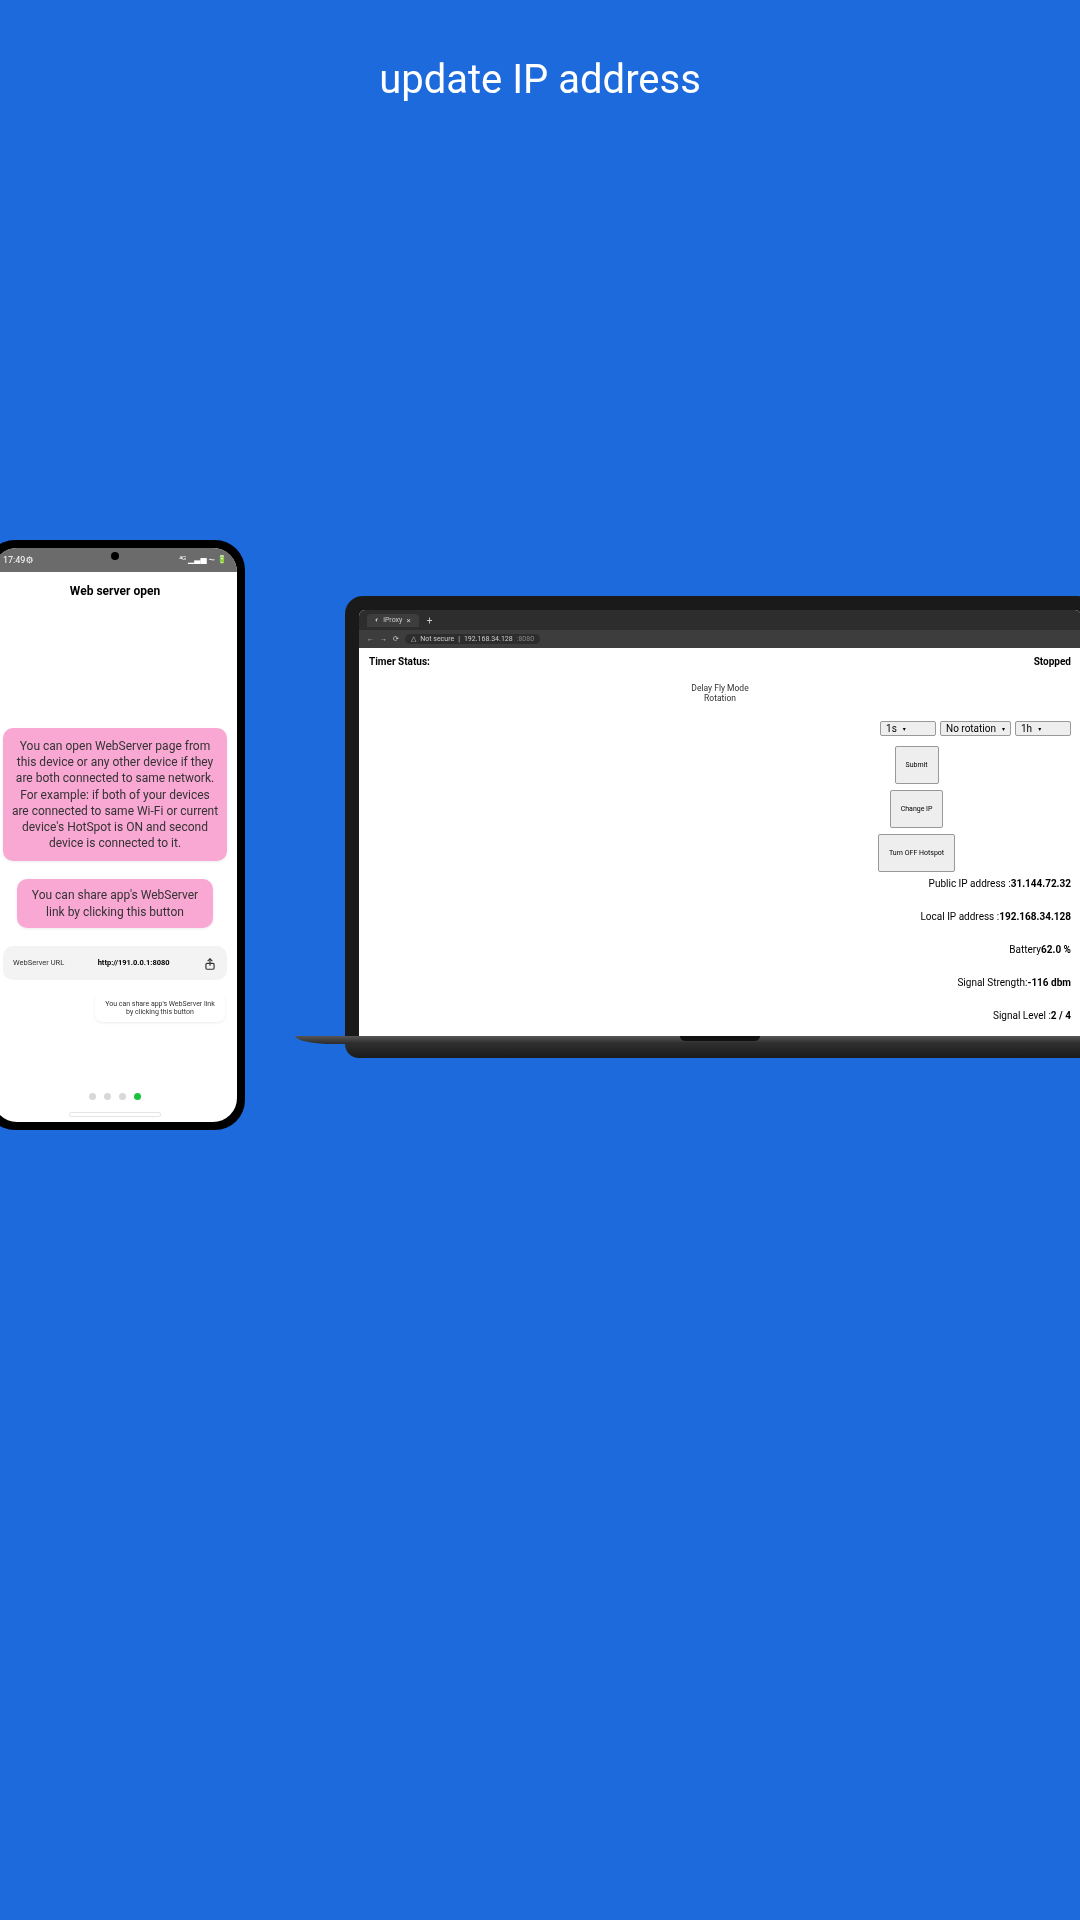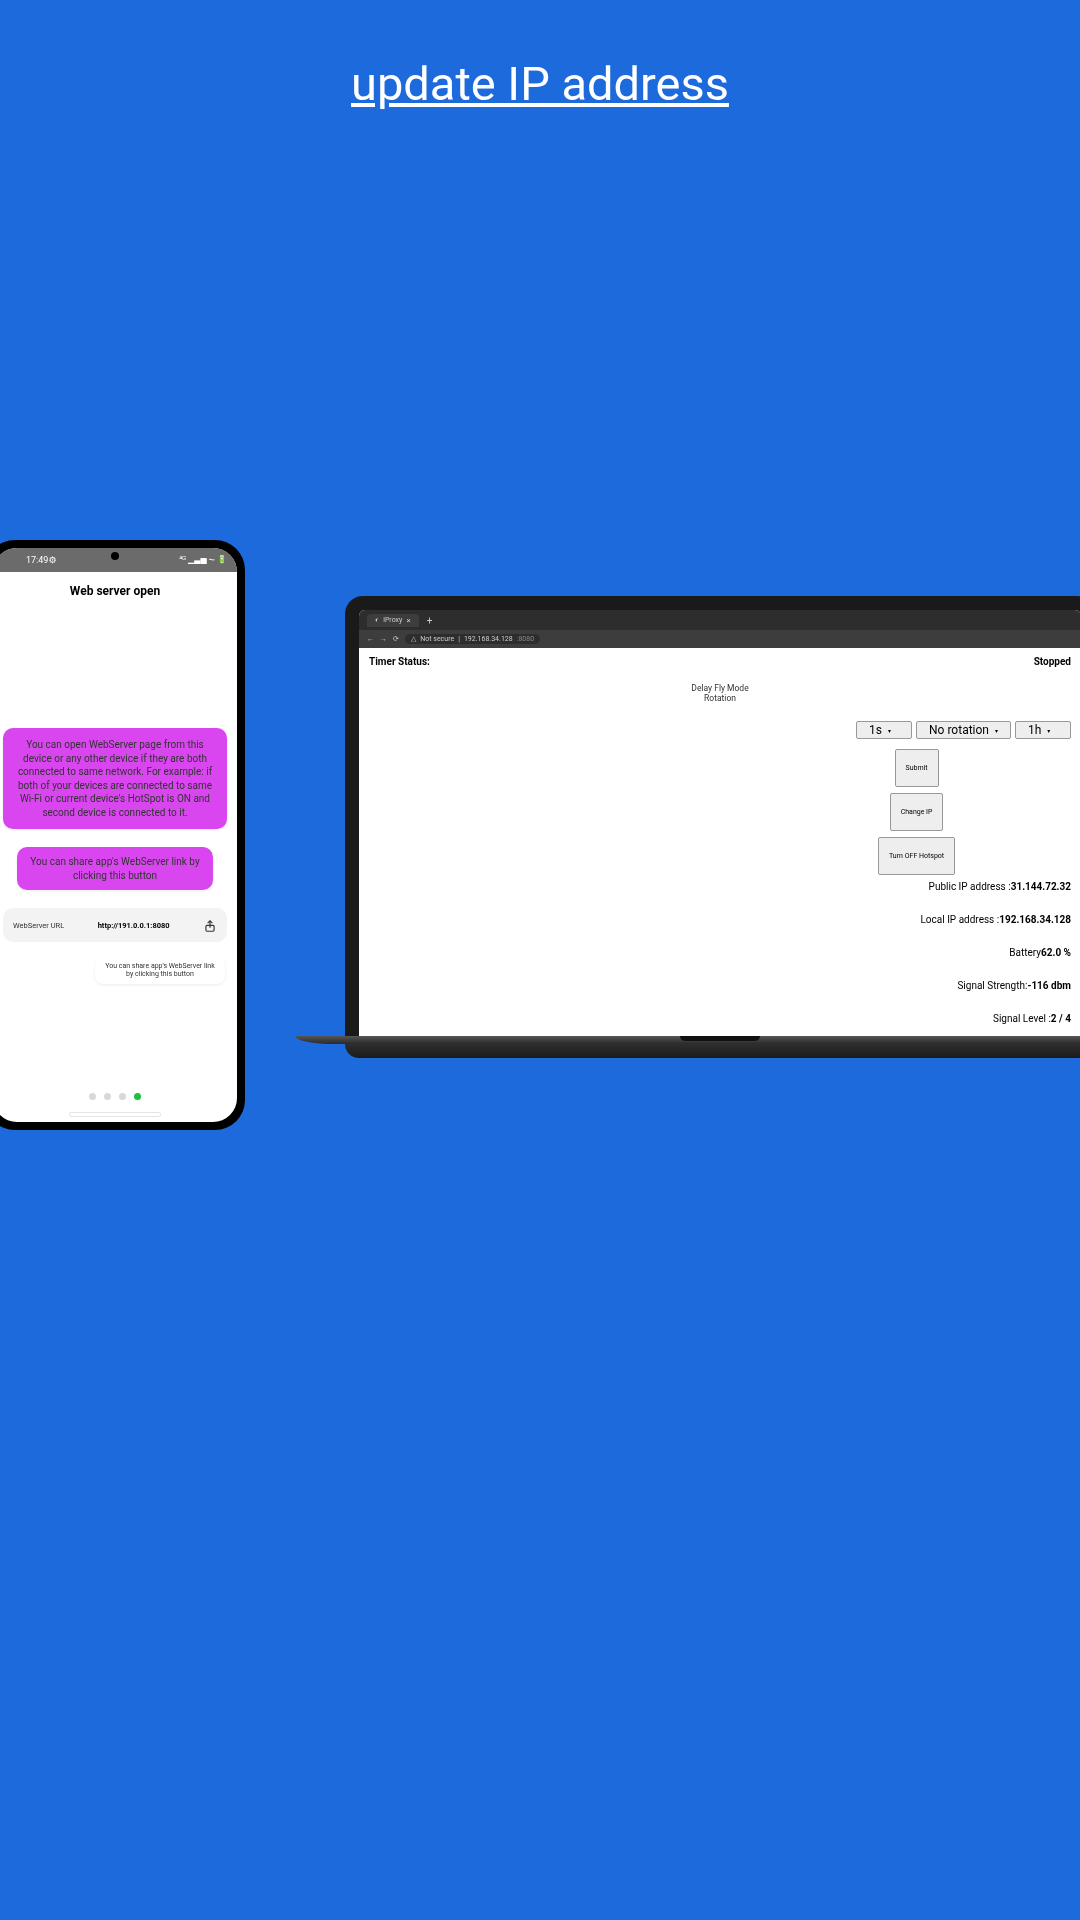--- a/index.html
+++ b/index.html
@@ -17,24 +17,23 @@
   text-align: center;
   color: #ffffff;
   padding-top: 60px;
 }
 .header-title {
   font-size: 72px;
   font-weight: 700;
   letter-spacing: -1px;
 }
 .header-subtitle {
-  font-size: 47px;
+  font-size: 40px;
   font-weight: 400;
   margin-top: -4px;
-  text-decoration: underline;
 }
 
 
 .phone {
   position: absolute;
   left: -15px;
   top: 540px;
   width: 260px;
   height: 590px;
   background: #000000;
@@ -63,38 +62,38 @@
 .phone-status-bar {
   height: 24px;
   background: #6b6b6b;
   color: #fff;
   display: flex;
   align-items: center;
   justify-content: space-between;
   padding: 0 10px;
   font-size: 9px;
 }
-.status-left { display: flex; align-items: center; margin-left: 23px; }
+.status-left { display: flex; align-items: center; }
 .status-right { display: flex; gap: 3px; align-items: center; font-size: 8px; }
 
 .phone-content {
   padding: 12px 6px;
   text-align: center;
 }
 .phone-page-title {
   font-size: 12px;
   font-weight: 700;
   color: #000;
   margin-bottom: 130px;
 }
 .hint-card {
-  background: #d946ef;
+  background: #f9a8d4;
   border-radius: 10px;
   padding: 10px 8px;
-  font-size: 10px;
+  font-size: 12px;
   line-height: 1.35;
   color: #333;
   box-shadow: 0 1px 3px rgba(0,0,0,0.08);
   margin: 0 4px 18px;
 }
 .hint-card.small {
   margin: 0 18px 18px;
   padding: 8px 10px;
 }
 .url-row {
@@ -234,24 +233,24 @@
 }
 .col-headers .c1 { flex: 0 0 40%; text-align: center; }
 .col-headers .c2 { flex: 1; text-align: center; }
 .controls-row {
   display: flex;
   justify-content: flex-end;
   gap: 4px;
   margin-bottom: 10px;
 }
 .sel {
-  font-size: 12px;
+  font-size: 10px;
   border: 1px solid #999;
   background: #eee;
-  padding: 1px 12px;
+  padding: 1px 5px;
   border-radius: 2px;
   display: inline-flex;
   align-items: center;
   gap: 6px;
 }
 .sel::after { content: "▾"; font-size: 6px; }
 .btn {
   display: block;
   margin: 0 auto 6px;
   font-size: 7px;

